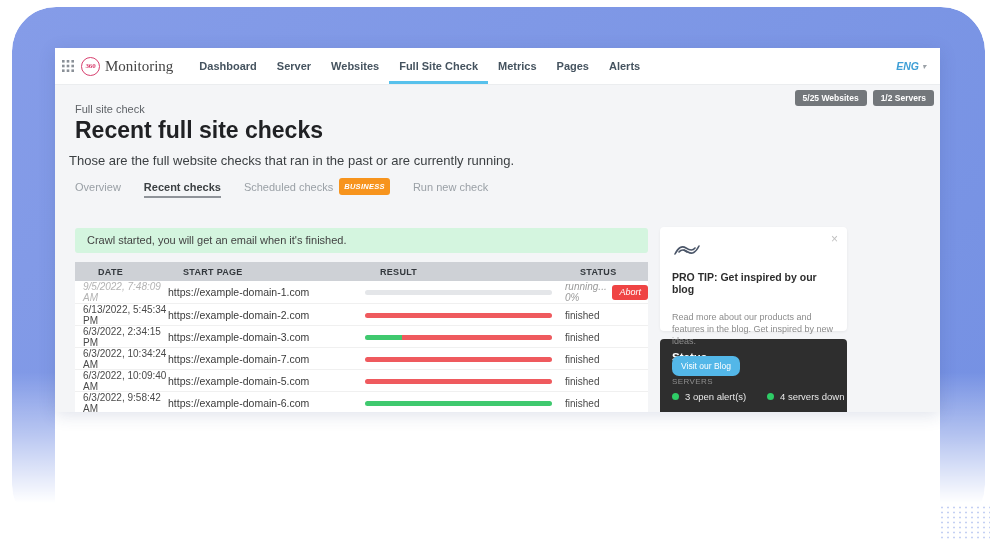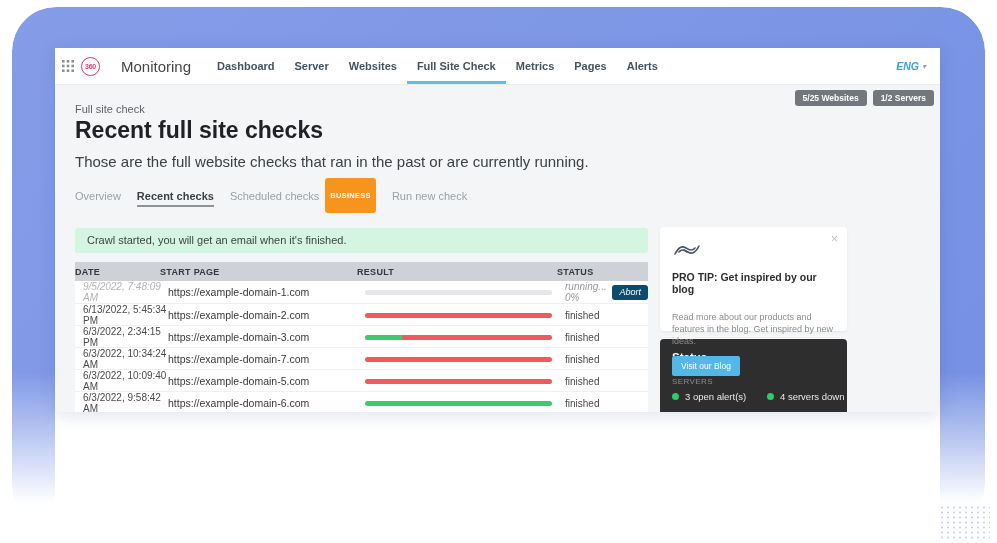--- a/index.html
+++ b/index.html
@@ -16,71 +16,71 @@
     background-image:radial-gradient(#7c96e5 1px, transparent 1.4px); background-size:6px 5px; }
   .window-below { position:absolute; left:55px; top:411px; width:885px; height:132px; background:#fff; }
 
   
   .window { position:absolute; left:55px; top:48px; width:885px; height:364px; background:#fff;
     box-shadow:0 3px 16px rgba(40,60,120,.15); overflow:hidden; }
 
   
   .navbar { height:37px; background:#fff; border-bottom:1px solid #ebedef; display:flex; align-items:stretch; padding-left:6px; }
   .grid-icon { align-self:center; margin:0 6px 0 0; display:flex; }
-  .logo { display:flex; align-items:center; gap:21px; margin-right:16px; cursor:pointer; }
+  .logo { display:flex; align-items:center; gap:5px; margin-right:16px; cursor:pointer;font-family:Liberation Serif, serif; }
   .logo-circle { width:19px; height:19px; border:1.6px solid #d8406f; border-radius:50%;
     color:#d8406f; font-size:7px; font-weight:bold; display:flex; align-items:center; justify-content:center; letter-spacing:-.2px; }
   .logo-text { font-size:15px; color:#454545; }
   .nav-items { display:flex; align-items:stretch; }
   .nav-item { display:flex; align-items:center; padding:3px 10px 0 10px; font-size:11px; font-weight:bold; color:#45535f;
     border-bottom:3px solid transparent; cursor:pointer; white-space:nowrap; }
   .nav-item.active { border-bottom-color:#57c1ec; }
   .lang { margin-left:auto; margin-right:14px; display:flex; align-items:center; gap:3px; cursor:pointer;font-style:italic; }
   .lang-label { font-size:10.5px; font-weight:bold; color:#3f9fd6; }
   .caret { font-size:8px; color:#9aa0a6; }
 
   
   .content { position:relative; height:327px; background:#f4f5f7; overflow:hidden; }
   .quota-badges { position:absolute; top:5px; right:6px; display:flex; gap:6px; }
   .quota-badge { background:#73777b; color:#fff; font-size:8.5px; font-weight:bold; padding:3px 8px; border-radius:3px; }
   .breadcrumb { position:absolute; left:20px; top:18px; font-size:11px; color:#5f6368; }
   .page-title { position:absolute; left:20px; top:32px; font-size:23px; font-weight:bold; color:#202124; }
-  .subtitle { position:absolute; left:20px; top:68px; font-size:15px; color:#3c4043; }
-  .tabs { position:absolute; left:20px; top:93px; display:flex; align-items:center; gap:16px; }
+  .subtitle { position:absolute; left:14px; top:68px; font-size:13px; color:#3c4043; }
+  .tabs { position:absolute; left:20px; top:93px; display:flex; align-items:center; gap:23px; }
   .tab { font-size:11px; color:#9aa0a6; cursor:pointer; display:flex; align-items:center; gap:6px; padding-bottom:3px; border-bottom:2px solid transparent; }
   .tab.active { color:#3c4043; font-weight:bold; border-bottom-color:#8f9399; }
-  .tab-badge { background:#f7941d; color:#fff; font-size:7.5px; font-weight:bold; padding:13px 5px; border-radius:3px; letter-spacing:.3px; }
+  .tab-badge { background:#f7941d; color:#fff; font-size:7.5px; font-weight:bold; padding:4px 5px; border-radius:3px; letter-spacing:.3px;font-style:italic; }
 
   .left-col { position:absolute; left:20px; top:143px; width:573px; }
   .alert { background:#d4f5df; border-radius:3px; height:25px; line-height:25px; padding-left:12px;
     font-size:11px; color:#424242; margin-bottom:9px; }
 
   
-  .thead { display:grid; grid-template-columns:85px 197px 200px 1fr; padding-left:0; background:#ced1d6; height:19px; align-items:center; }
+  .thead { display:grid; grid-template-columns:85px 197px 200px 1fr; padding-left:23px; background:#ced1d6; height:19px; align-items:center; }
   .th { font-size:9px; font-weight:bold; color:#33383d; letter-spacing:.3px; }
   .tr { display:grid; grid-template-columns:85px 197px 200px 1fr; padding-left:8px; background:#fff; height:22px; align-items:center; border-top:1px solid #f0f0f0; }
   .tr:first-child { border-top:none; }
   .td.date { font-size:10px; color:#4a4a4a; }
   .tr.running .td.date { font-style:italic; color:#b3b3b3; }
   .td.page { font-size:10.5px; color:#3a3a3a; }
   .track { width:187px; height:5px; border-radius:3px; background:#e4e6e9; overflow:hidden; display:flex; }
   .seg { height:100%; }
   .td.status { display:flex; align-items:center; gap:0; }
   .status-text { font-size:10px; color:#4a4a4a; }
   .tr.running .status-text { font-style:italic; color:#9a9a9a; }
-  .abort-btn { background:#0c4a6e; color:#fff; font-size:9px; font-style:italic; border:none; border-radius:3px; padding:2.5px 7px; cursor:pointer; font-family:"Liberation Sans",sans-serif; }
+  .abort-btn { background:#ef4444; color:#fff; font-size:9px; font-style:italic; border:none; border-radius:3px; padding:2.5px 7px; cursor:pointer; font-family:"Liberation Sans",sans-serif; }
 
   
   .right-col { position:absolute; left:605px; top:142px; width:187px; }
   .protip { position:relative; background:#fff; border-radius:4px; box-shadow:0 1px 3px rgba(0,0,0,.06); padding:12px 12px 12px 12px; height:104px; }
   .close { position:absolute; top:6px; right:9px; color:#c0c0c0; font-size:12px; cursor:pointer; line-height:1; }
   .pt-icon { margin-bottom:6px; }
   .pt-title { font-size:10.5px; font-weight:bold; color:#2d2d2d; margin-bottom:16px; }
   .pt-body { font-size:9px; color:#8c8c8c; line-height:1.35; margin-bottom:8px; }
-  .pt-btn { background:#53b7e8; color:#fff; font-size:8.5px; border:none; border-radius:2px; padding:5px 9px; cursor:pointer; font-family:"Liberation Sans",sans-serif; }
+  .pt-btn { background:#53b7e8; color:#fff; font-size:8.5px; border:none; border-radius:7px; padding:5px 9px; cursor:pointer; font-family:"Liberation Sans",sans-serif; }
   .status-card { margin-top:8px; background:#2e2e2e; border-radius:4px; padding:12px; height:130px; }
   .st-title { font-size:11.5px; font-weight:bold; color:#fff; margin-bottom:14px; }
   .st-section-label { font-size:8px; color:#8e8e8e; letter-spacing:.4px; margin-bottom:5px; }
   .st-items { display:grid; grid-template-columns:95px auto; margin-bottom:10px; }
   .st-item { display:flex; align-items:center; gap:6px; }
   .dot { width:7px; height:7px; border-radius:50%; background:#2ecc66; flex:none; }
   .st-item-label { font-size:9.5px; color:#e8e8e8; white-space:nowrap; }
 </style>
 </head>
 <body>

